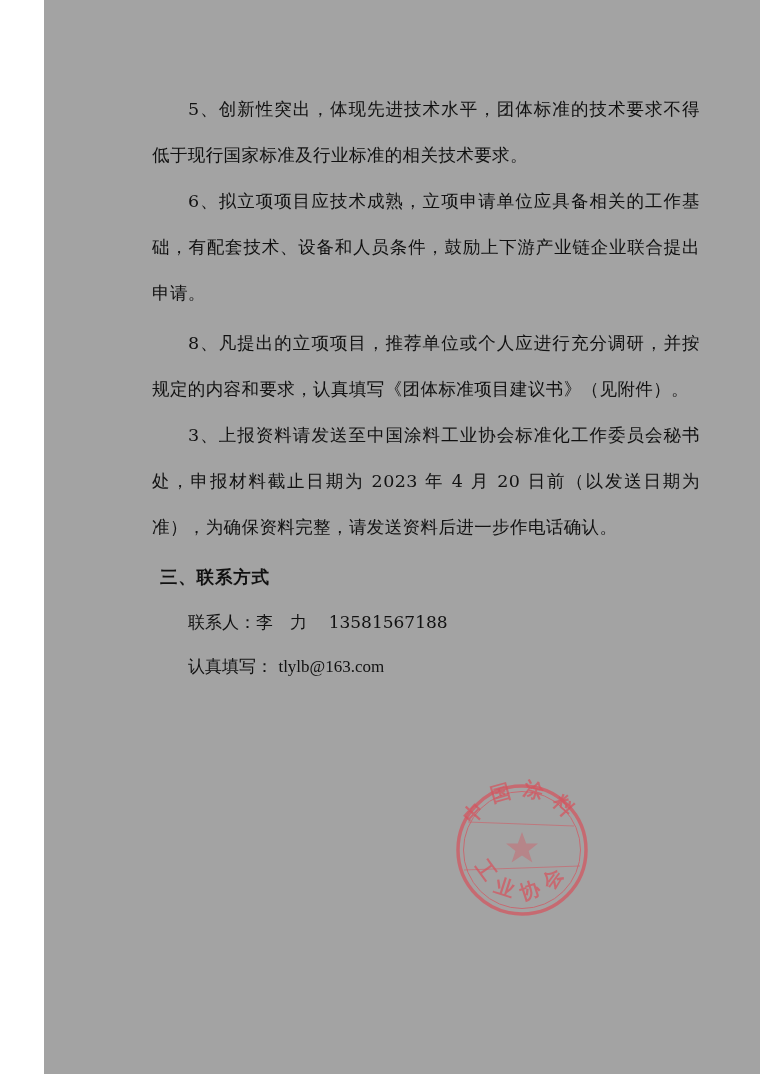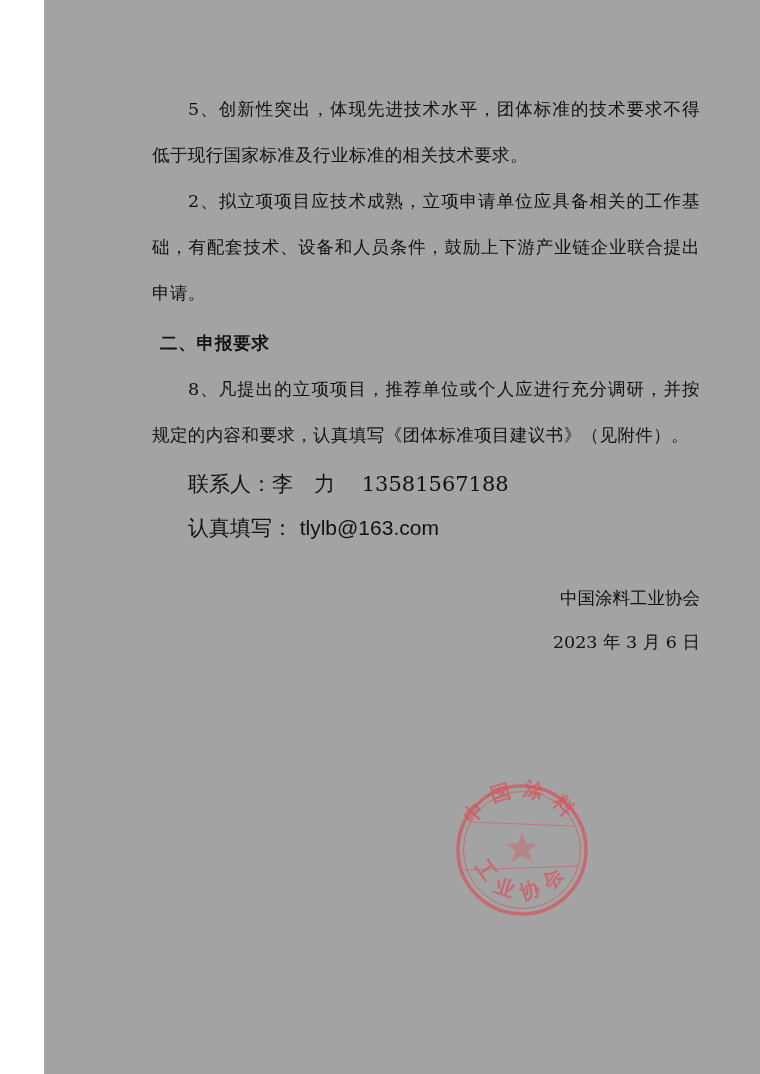--- a/index.html
+++ b/index.html
@@ -42,21 +42,21 @@
   }
   .heading {
     font-size: 17.5px;
     line-height: 46px;
     font-weight: bold;
     letter-spacing: 0.8px;
     margin: 0;
     text-indent: 8px;
   }
   .contact-line {
-    font-size: 21px;
+    font-size: 17px;
     line-height: 44px;
     margin: 0;
     text-indent: 36px;
   }
   .spacer-xs { height: 4px; }
   .signature {
     position: absolute;
     right: 0;
     width: 250px;
     text-align: right;
@@ -71,63 +71,58 @@
   .stamp {
     position: absolute;
     left: 398px;
     top: 770px;
     width: 160px;
     height: 160px;
     pointer-events: none;
   }
   .stamp svg { display: block; }
   .email {
-    font-family: Liberation Sans, sans-serif;
+    font-family: Liberation Serif, serif;
     text-align: right;
   }
 </style>
 </head>
 <body>
 
 <div class="page">
 
   <div class="content">
 
     <p class="para indent">5、创新性突出，体现先进技术水平，团体标准的技术要求不得低于现行国家标准及行业标准的相关技术要求。</p>
 
-    <p class="para indent">2、拟立项项目应技术成熟，立项申请单位应具备相关的工作基础，有配套技术、设备和人员条件，鼓励上下游产业链企业联合提出申请。</p>
+    <p class="para indent">6、拟立项项目应技术成熟，立项申请单位应具备相关的工作基础，有配套技术、设备和人员条件，鼓励上下游产业链企业联合提出申请。</p>
 
     <div class="spacer-xs"></div>
 
-    <p class="heading">二、申报要求</p>
 
     <p class="para indent">8、凡提出的立项项目，推荐单位或个人应进行充分调研，并按规定的内容和要求，认真填写《团体标准项目建议书》（见附件）。</p>
 
 
+    <p class="para indent">3、上报资料请发送至中国涂料工业协会标准化工作委员会秘书处，申报材料截止日期为 2023 年 4 月 20 日前（以发送日期为准），为确保资料完整，请发送资料后进一步作电话确认。</p>
 
     <div class="spacer-xs"></div>
 
+    <p class="heading">三、联系方式</p>
 
     <p class="contact-line">
       <span>联系人：李　力</span>
       <span>&nbsp;&nbsp;</span>
       <span>13581567188</span>
     </p>
 
     <p class="contact-line">
       <span>认真填写：</span>
       <span class="email">tlylb@163.com</span>
     </p>
 
-    <div class="sig-wrap">
-      <div class="signature">
-        <div>中国涂料工业协会</div>
-        <div>2023 年 3 月 6 日</div>
-      </div>
-    </div>
 
   </div>
 
   <div class="stamp">
     <svg width="160" height="160" viewBox="0 0 160 160" xmlns="http://www.w3.org/2000/svg">
       <defs>
         <path id="arcTop" d="M 26,80 A 54,54 0 0 1 134,80" fill="none"></path>
         <path id="arcBottom" d="M 32,80 A 48,48 0 0 0 128,80" fill="none"></path>
       </defs>
       <g opacity="0.72" fill="none" stroke="#d4555f">

